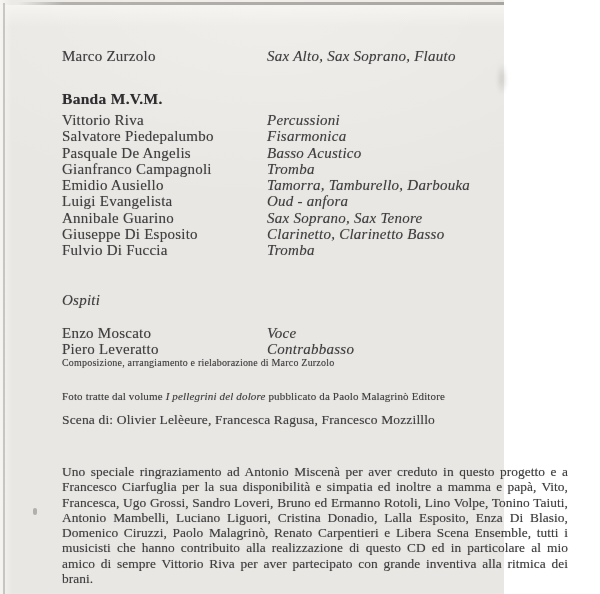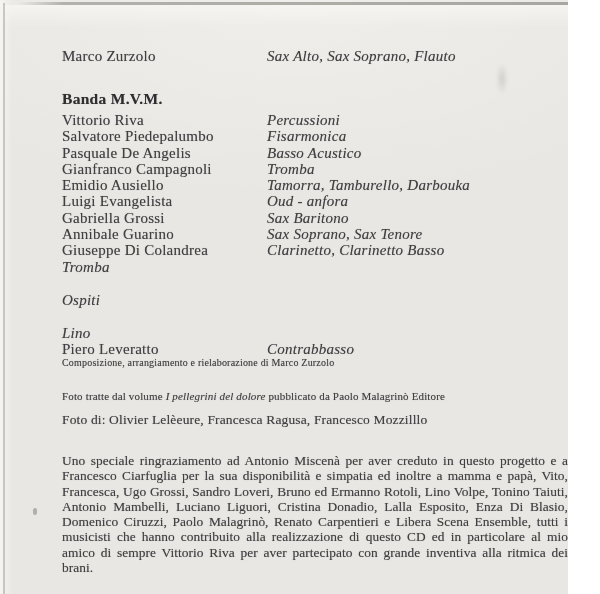--- a/index.html
+++ b/index.html
@@ -6,21 +6,21 @@
     margin: 0;
     padding: 0;
     width: 600px;
     height: 594px;
     overflow: hidden;
     font-family: "Liberation Serif", "DejaVu Serif", serif;
   }
   .page {
     position: absolute;
     inset: 0;
-    width: 568px;
+    width: 504px;
     height: 594px;
     background:
       radial-gradient(130% 55% at 52% 0%, rgba(255,255,255,0.30), rgba(255,255,255,0) 62%),
       #e9e7e3;
     color: #413f41;
     text-shadow: 0 0 0.7px rgba(72,70,72,0.5);
   }
   
   .edge-top-line {
     position: absolute; top: 2px; left: 18px; right: 0; height: 3px;
@@ -57,21 +57,21 @@
   .leader-row   { top: 48px;  width: 512px; font-size: 15px; line-height: 17px; letter-spacing: 0.25px; }
   .band-heading { top: 90px;  font-size: 15.5px; font-weight: bold; color: #2e2d2f; letter-spacing: 0.3px; margin: 0; }
   .members      { top: 112px; width: 512px; font-size: 15px; line-height: 16.3px; letter-spacing: 0.25px; }
   .guests-heading { top: 292px; font-size: 15px; font-style: italic; letter-spacing: 0.25px; }
   .guests       { top: 325px; width: 512px; font-size: 15px; line-height: 16.2px; letter-spacing: 0.25px; }
   .composition  { top: 357px; font-size: 10px; letter-spacing: 0.2px; }
   .foto-volume  { top: 390px; font-size: 11px; letter-spacing: 0.15px; }
   .foto-volume .it { font-style: italic; }
   .foto-di      { top: 412px; font-size: 13.5px; letter-spacing: 0.15px; }
   .ack {
-    top: 453px; width: 506px; font-size: 13.4px; line-height: 15.3px;
+    top: 464px; width: 506px; font-size: 13.4px; line-height: 15.3px;
     text-align: justify; letter-spacing: 0.05px; margin: 0;
   }
 </style>
 </head>
 <body>
 
 <div class="page">
 
   <div class="edge-top-line"></div>
   <div class="edge-top-fade"></div>
@@ -106,49 +106,47 @@
     </div>
     <div class="credit-row">
       <span class="nm">Emidio Ausiello</span>
       <span class="ins">Tamorra, Tamburello, Darbouka</span>
     </div>
     <div class="credit-row">
       <span class="nm">Luigi Evangelista</span>
       <span class="ins">Oud - anfora</span>
     </div>
     <div class="credit-row">
-      <span class="nm">Gabriella Grossi</span>
-      <span class="ins">Sax Baritono</span>
-    </div>
-    <div class="credit-row">
       <span class="nm">Annibale Guarino</span>
       <span class="ins">Sax Soprano, Sax Tenore</span>
     </div>
     <div class="credit-row">
-      <span class="nm">Giuseppe Di Colandrea</span>
+      <span class="nm">Giuseppe Di Esposito</span>
       <span class="ins">Clarinetto, Clarinetto Basso</span>
     </div>
     <div class="credit-row">
+      <span class="nm">Fulvio Di Fuccia</span>
       <span class="ins">Tromba</span>
     </div>
   </div>
 
   <div class="abs guests-heading">Ospiti</div>
 
   <div class="abs guests">
     <div class="credit-row">
-      <span class="ins">Lino</span>
+      <span class="nm">Enzo Moscato</span>
+      <span class="ins">Voce</span>
     </div>
     <div class="credit-row">
       <span class="nm">Piero Leveratto</span>
       <span class="ins">Contrabbasso</span>
     </div>
   </div>
 
   <div class="abs composition">Composizione, arrangiamento e rielaborazione di Marco Zurzolo</div>
 
   <div class="abs foto-volume"><span>Foto tratte dal volume </span><span class="it">I pellegrini del dolore</span><span> pubblicato da Paolo Malagrinò Editore</span></div>
 
-  <div class="abs foto-di">Foto di: Olivier Lelèeure, Francesca Ragusa, Francesco Mozzilllo</div>
+  <div class="abs foto-di">Scena di: Olivier Lelèeure, Francesca Ragusa, Francesco Mozzilllo</div>
 
   <p class="abs ack">Uno speciale ringraziamento ad Antonio Miscenà per aver creduto in questo progetto e a Francesco Ciarfuglia per la sua disponibilità e simpatia ed inoltre a mamma e papà, Vito, Francesca, Ugo Grossi, Sandro Loveri, Bruno ed Ermanno Rotoli, Lino Volpe, Tonino Taiuti, Antonio Mambelli, Luciano Liguori, Cristina Donadio, Lalla Esposito, Enza Di Blasio, Domenico Ciruzzi, Paolo Malagrinò, Renato Carpentieri e Libera Scena Ensemble, tutti i musicisti che hanno contribuito alla realizzazione di questo CD ed in particolare al mio amico di sempre Vittorio Riva per aver partecipato con grande inventiva alla ritmica dei brani.</p>
 
 </div>
 
 </body></html>

